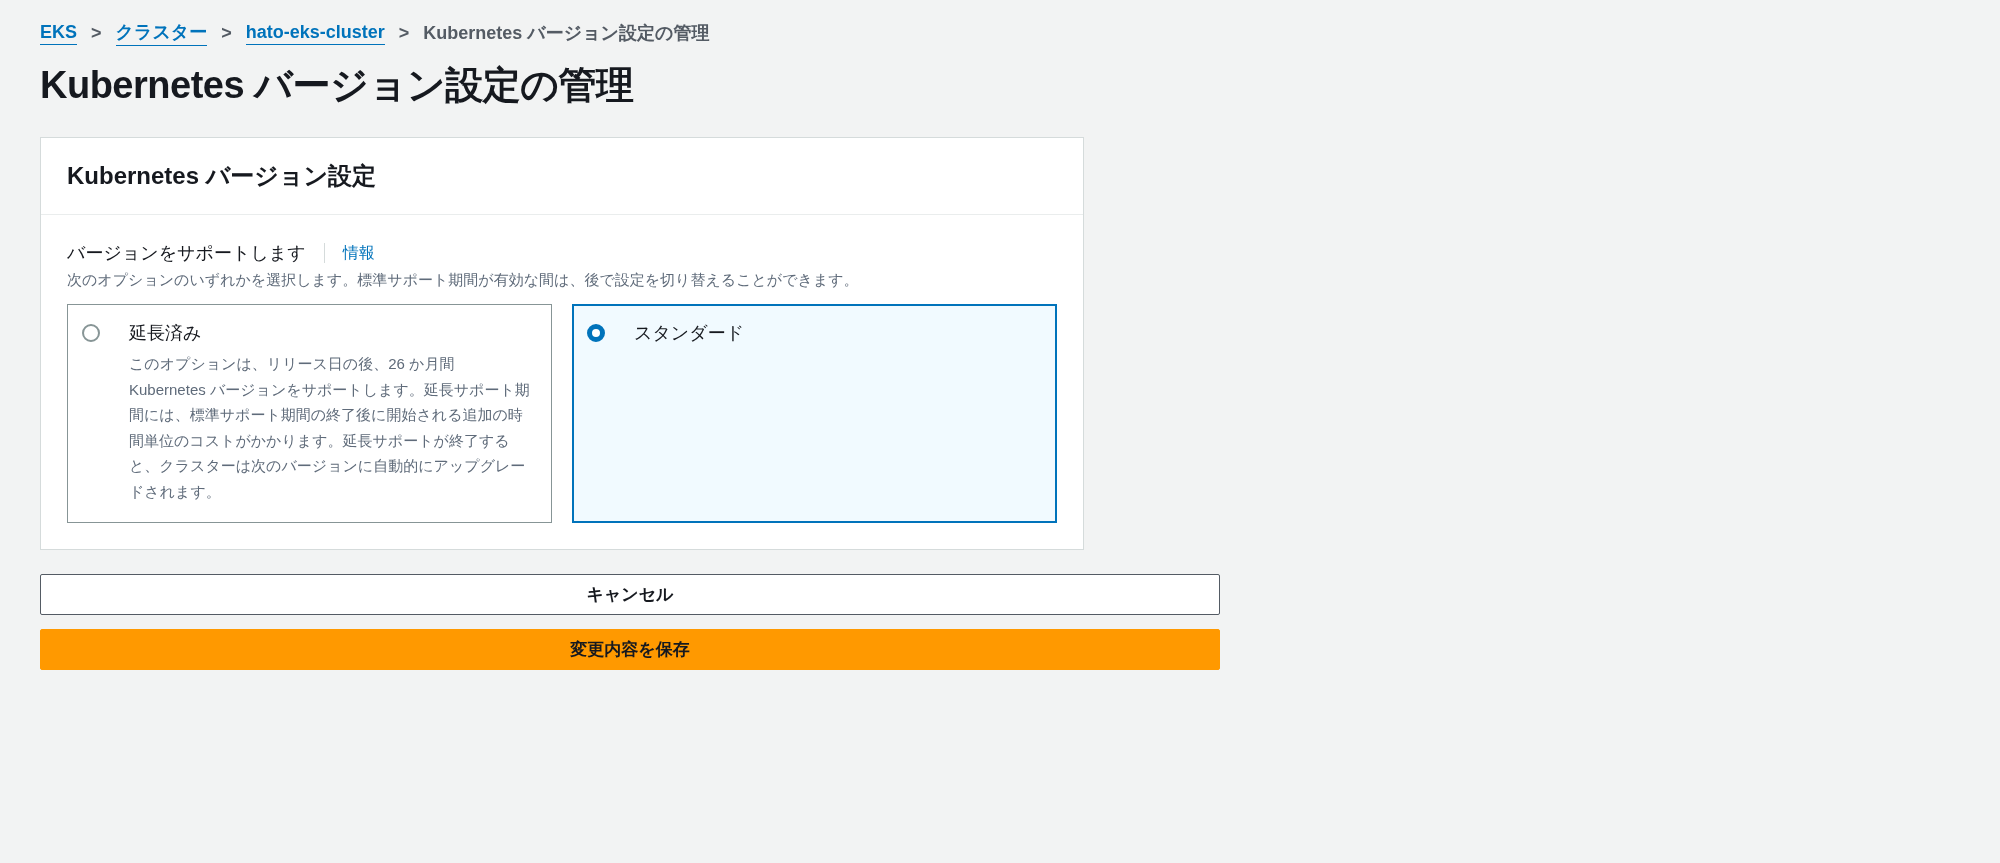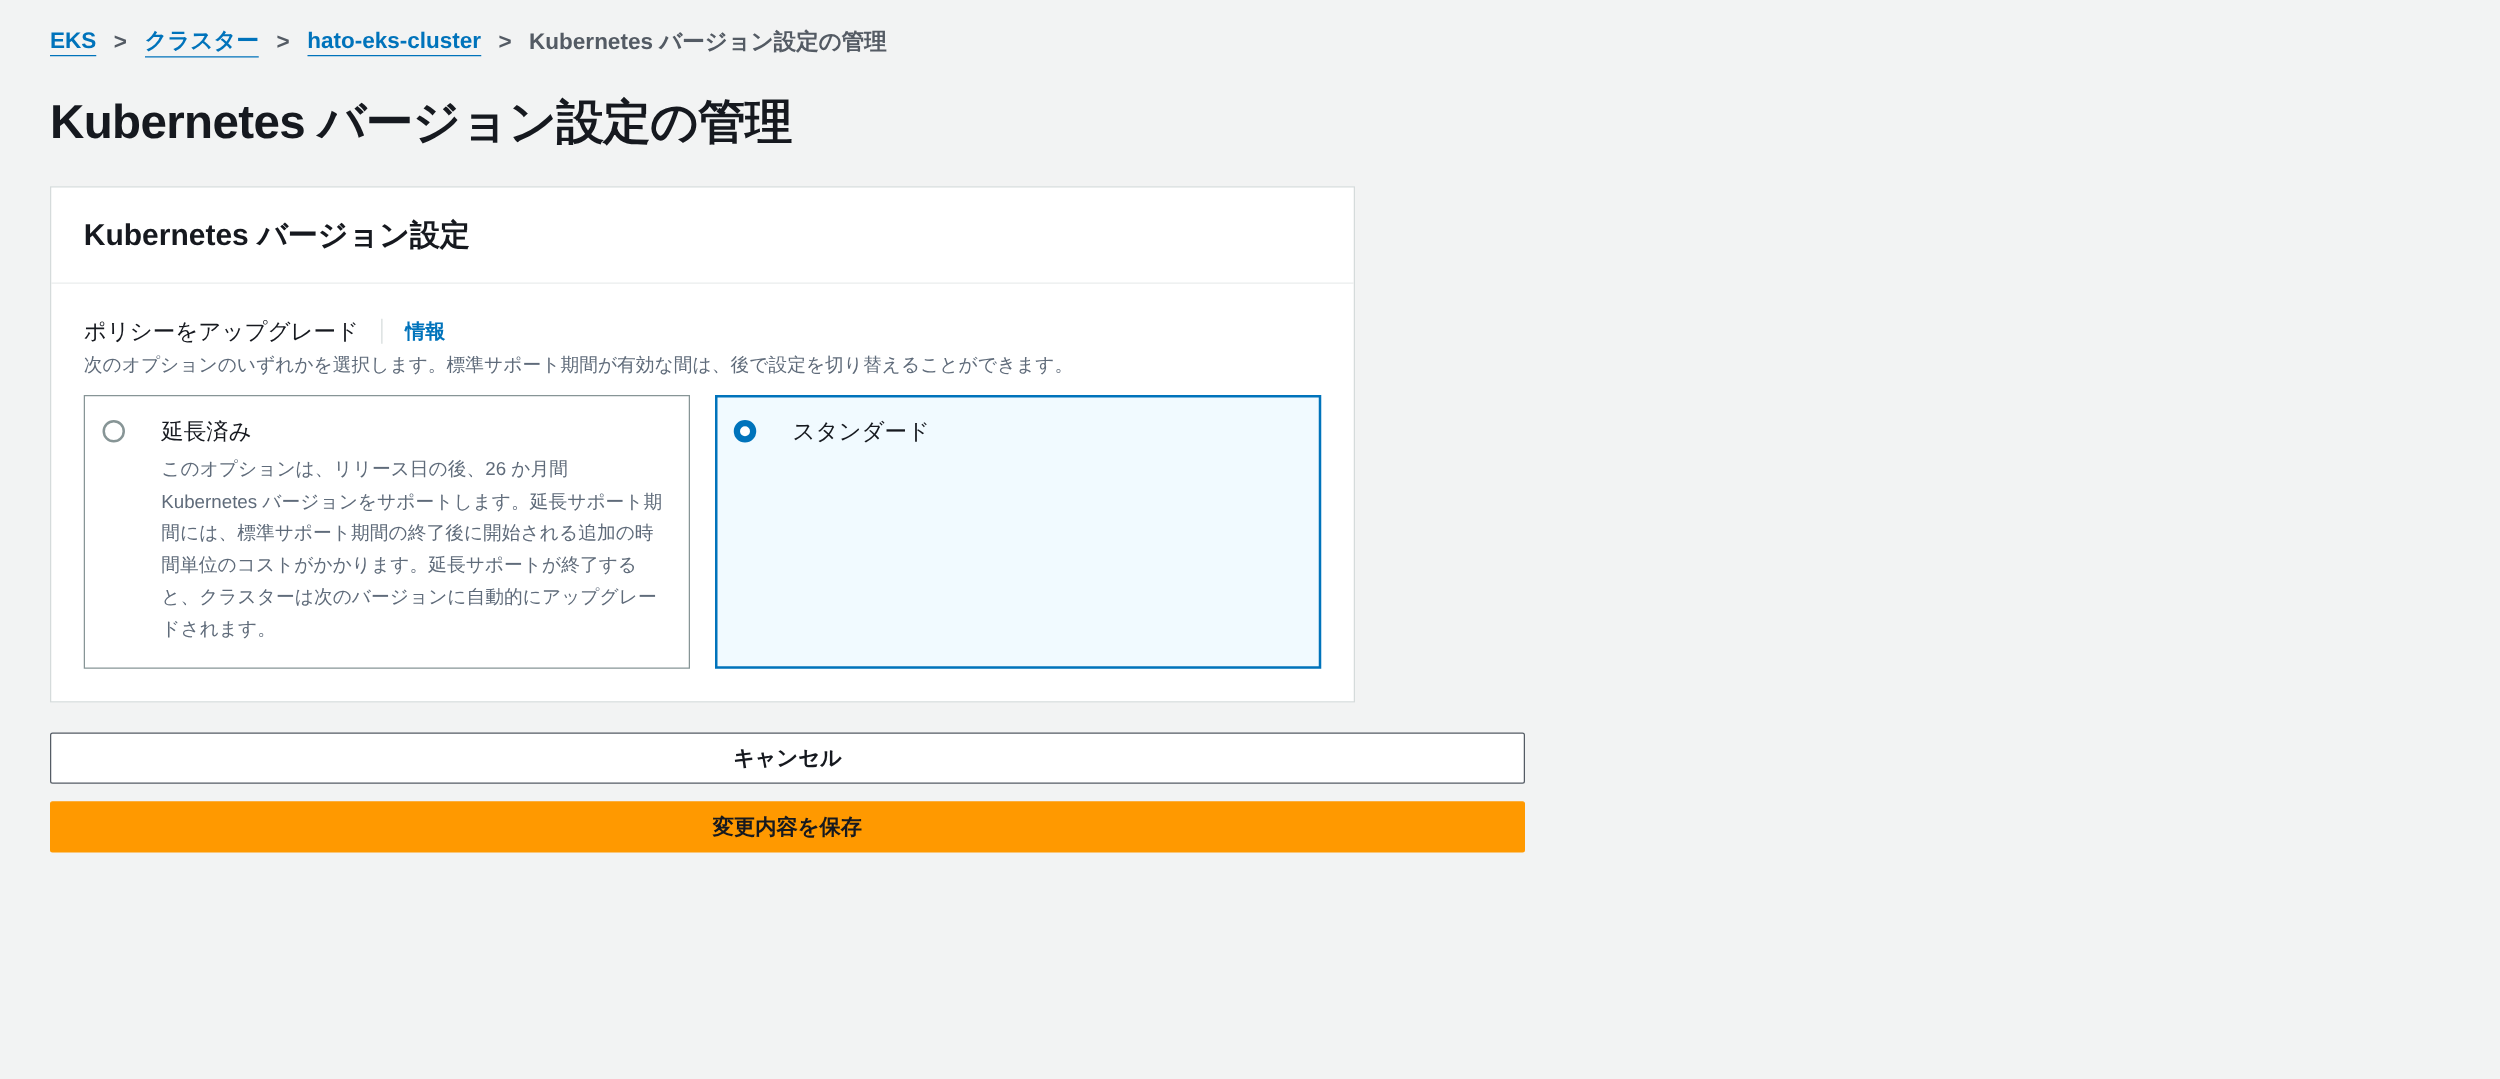--- a/index.html
+++ b/index.html
@@ -7,21 +7,21 @@
       font-family: "Amazon Ember", "Helvetica Neue", Arial, "Hiragino Kaku Gothic ProN", "Hiragino Sans", Meiryo, sans-serif;
       background: #f2f3f3;
       color: #16191f;
       font-size: 14px;
       padding: 20px 40px 40px 40px;
       min-width: 1500px;
     }
     a { text-decoration: none; }
 
     
-    .breadcrumb { display: flex; align-items: center; gap: 14px; margin-bottom: 26px; }
+    .breadcrumb { display: flex; align-items: center; gap: 14px; margin-bottom: 14px; }
     .breadcrumb a {
       color: #0073bb;
       font-weight: 700;
       font-size: 18px;
       border-bottom: 1px solid #0073bb;
       padding-bottom: 1px;
     }
     .breadcrumb .sep {
       color: #545b64;
       font-weight: 700;
@@ -68,21 +68,21 @@
       font-weight: 400;
       color: #16191f;
     }
     .divider-v {
       width: 1px;
       height: 20px;
       background: #d5dbdb;
     }
     .info-link {
       color: #0073bb;
-      font-weight: 700;
+      font-weight: 400;
       font-size: 16px;
       cursor: pointer;
     }
     .help-text {
       color: #5f6b7a;
       font-size: 15px;
       margin-bottom: 14px;
     }
 
     .tiles { display: flex; gap: 20px; }
@@ -167,21 +167,21 @@
 </nav>
 
 <h1 class="page-title">Kubernetes バージョン設定の管理</h1>
 
 <section class="panel">
   <div class="panel-header">
     <h2>Kubernetes バージョン設定</h2>
   </div>
   <div class="panel-body">
     <div class="field-label-row">
-      <span class="field-label">ポリシーをアップグレード</span>
+      <span class="field-label">バージョンをサポートします</span>
       <span class="divider-v"></span>
       <a class="info-link">情報</a>
     </div>
     <div class="help-text">次のオプションのいずれかを選択します。標準サポート期間が有効な間は、後で設定を切り替えることができます。</div>
 
     <div class="tiles">
       <label class="tile">
         <span class="radio"></span>
         <span class="tile-content">
           <div class="tile-title">延長済み</div>

